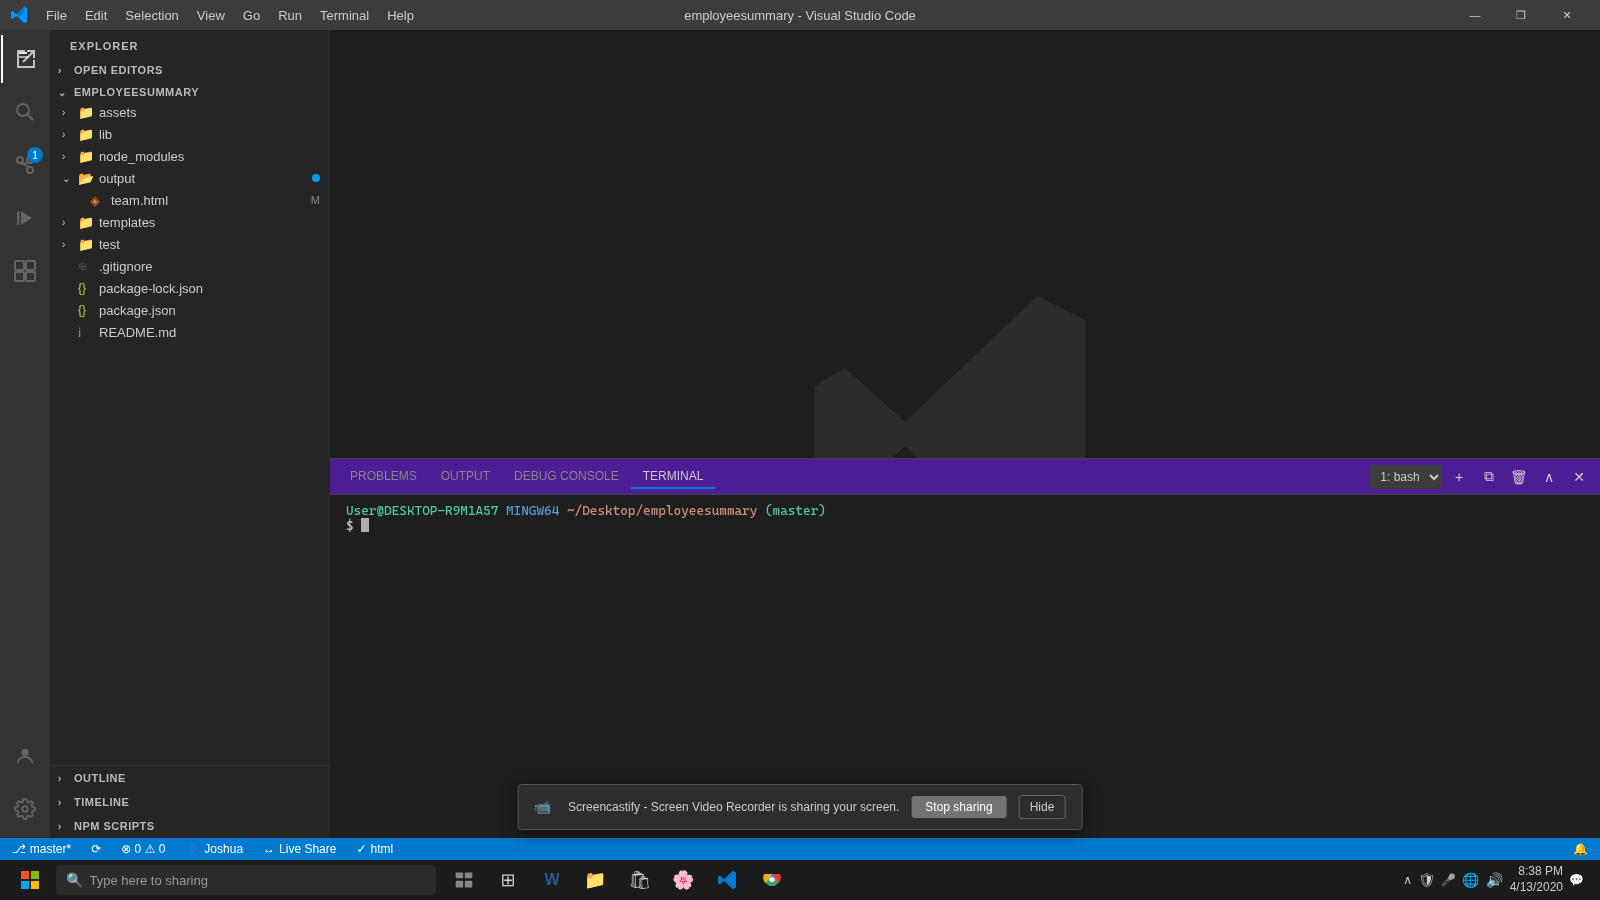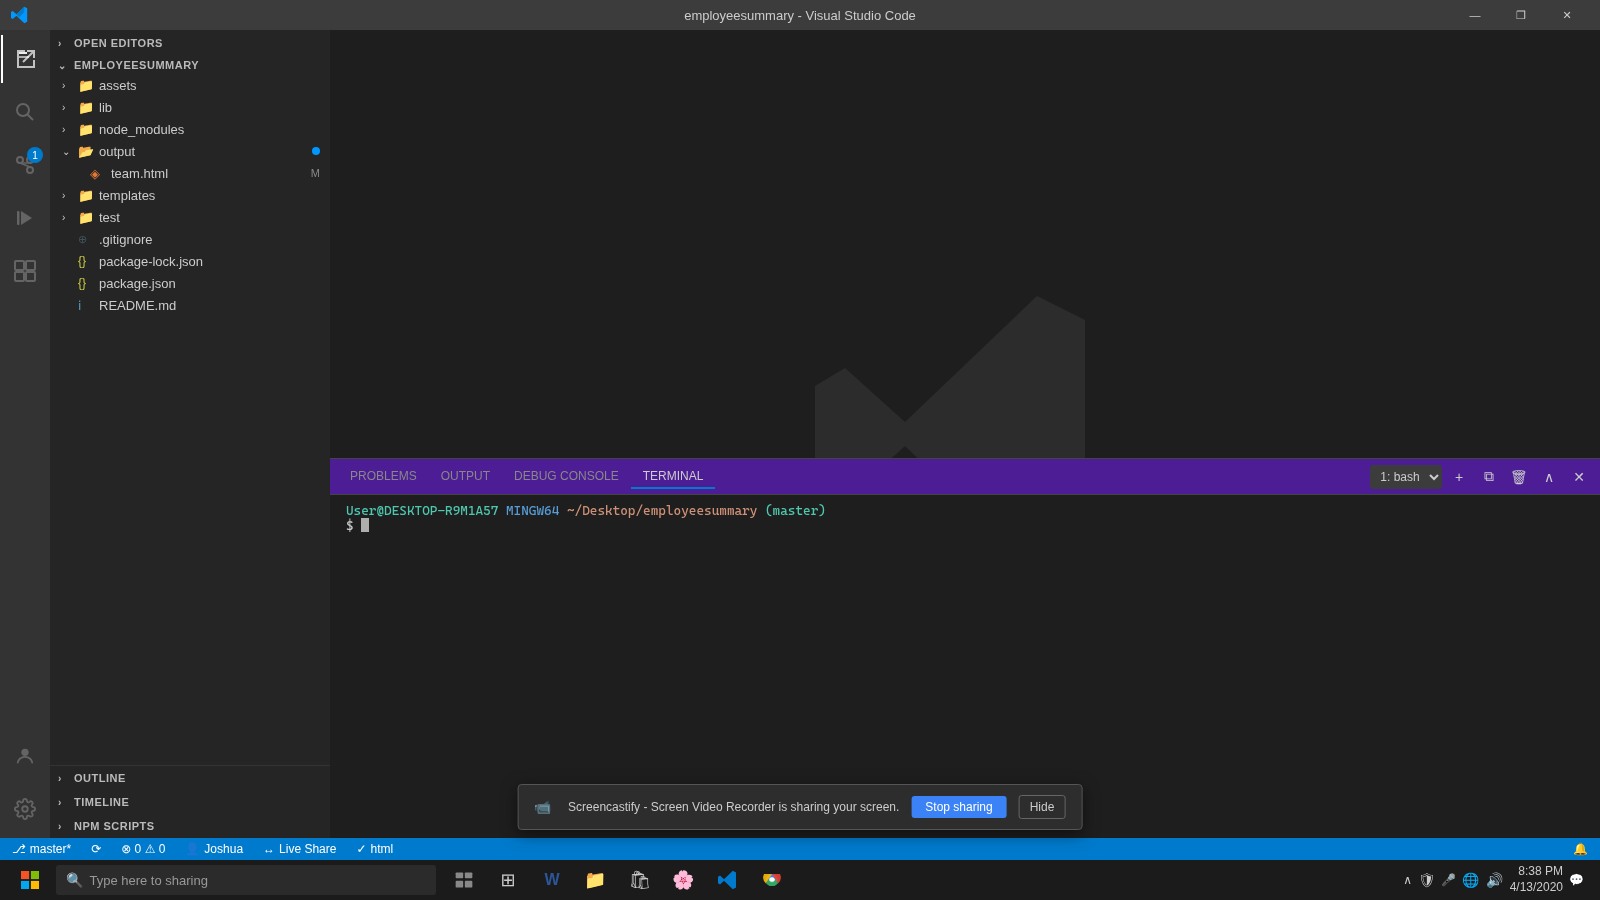--- a/index.html
+++ b/index.html
@@ -405,21 +405,21 @@
       display: flex;
       align-items: center;
       gap: 12px;
       min-width: 480px;
       z-index: 100;
       box-shadow: 0 4px 16px rgba(0,0,0,0.5);
     }
     .notification-text { font-size: 12px; color: #ccc; flex: 1; }
     .notification-icon { color: #999; font-size: 14px; margin-right: 4px; }
     .btn-stop-sharing {
-      background: #3b82f6;
+      background: #737373;
       color: #fff;
       border: none;
       padding: 4px 14px;
       border-radius: 3px;
       cursor: pointer;
       font-size: 12px;
     }
     .btn-hide {
       background: transparent;
       color: #ccc;
@@ -432,20 +432,30 @@
   </style>
 </head>
 <body>
 
 <div class="title-bar">
   <div class="vscode-icon">
     <svg width="18" height="18" viewBox="0 0 100 100">
       <path d="M74 4L30 46 10 28 0 34v32l10 6 20-18 44 42 16-8V12L74 4z" fill="#0098ff"></path>
       <path d="M74 4L30 46 46 62l28-28V12L74 4z" fill="#007acc"></path>
     </svg>
+  </div>
+  <div class="menu-items">
+    <span class="menu-item">File</span>
+    <span class="menu-item">Edit</span>
+    <span class="menu-item">Selection</span>
+    <span class="menu-item">View</span>
+    <span class="menu-item">Go</span>
+    <span class="menu-item">Run</span>
+    <span class="menu-item">Terminal</span>
+    <span class="menu-item">Help</span>
   </div>
   <span class="title">employeesummary - Visual Studio Code</span>
   <div class="window-controls">
     <div class="win-btn">―</div>
     <div class="win-btn">❒</div>
     <div class="win-btn close">✕</div>
   </div>
 </div>
 
 <div class="main-layout">
@@ -498,20 +508,21 @@
       <div class="activity-item">
         <svg width="22" height="22" viewBox="0 0 24 24" fill="currentColor" opacity="0.6">
           <circle cx="12" cy="12" r="3" fill="none" stroke="currentColor" stroke-width="2"></circle>
           <path d="M19.4 15a1.65 1.65 0 00.33 1.82l.06.06a2 2 0 010 2.83 2 2 0 01-2.83 0l-.06-.06a1.65 1.65 0 00-1.82-.33 1.65 1.65 0 00-1 1.51V21a2 2 0 01-4 0v-.09A1.65 1.65 0 009 19.4a1.65 1.65 0 00-1.82.33l-.06.06a2 2 0 01-2.83-2.83l.06-.06A1.65 1.65 0 004.68 15a1.65 1.65 0 00-1.51-1H3a2 2 0 010-4h.09A1.65 1.65 0 004.6 9a1.65 1.65 0 00-.33-1.82l-.06-.06a2 2 0 012.83-2.83l.06.06A1.65 1.65 0 009 4.68a1.65 1.65 0 001-1.51V3a2 2 0 014 0v.09a1.65 1.65 0 001 1.51 1.65 1.65 0 001.82-.33l.06-.06a2 2 0 012.83 2.83l-.06.06A1.65 1.65 0 0019.4 9a1.65 1.65 0 001.51 1H21a2 2 0 010 4h-.09a1.65 1.65 0 00-1.51 1z" fill="none" stroke="currentColor" stroke-width="2"></path>
         </svg>
       </div>
     </div>
   </div>
 
   <div class="sidebar">
+    <div class="sidebar-header">Explorer</div>
 
     <div class="sidebar-section">
       <div class="sidebar-section-header">
         <span class="chevron">›</span>
         <span>Open Editors</span>
       </div>
     </div>
 
     <div class="sidebar-section">
       <div class="sidebar-section-header">

